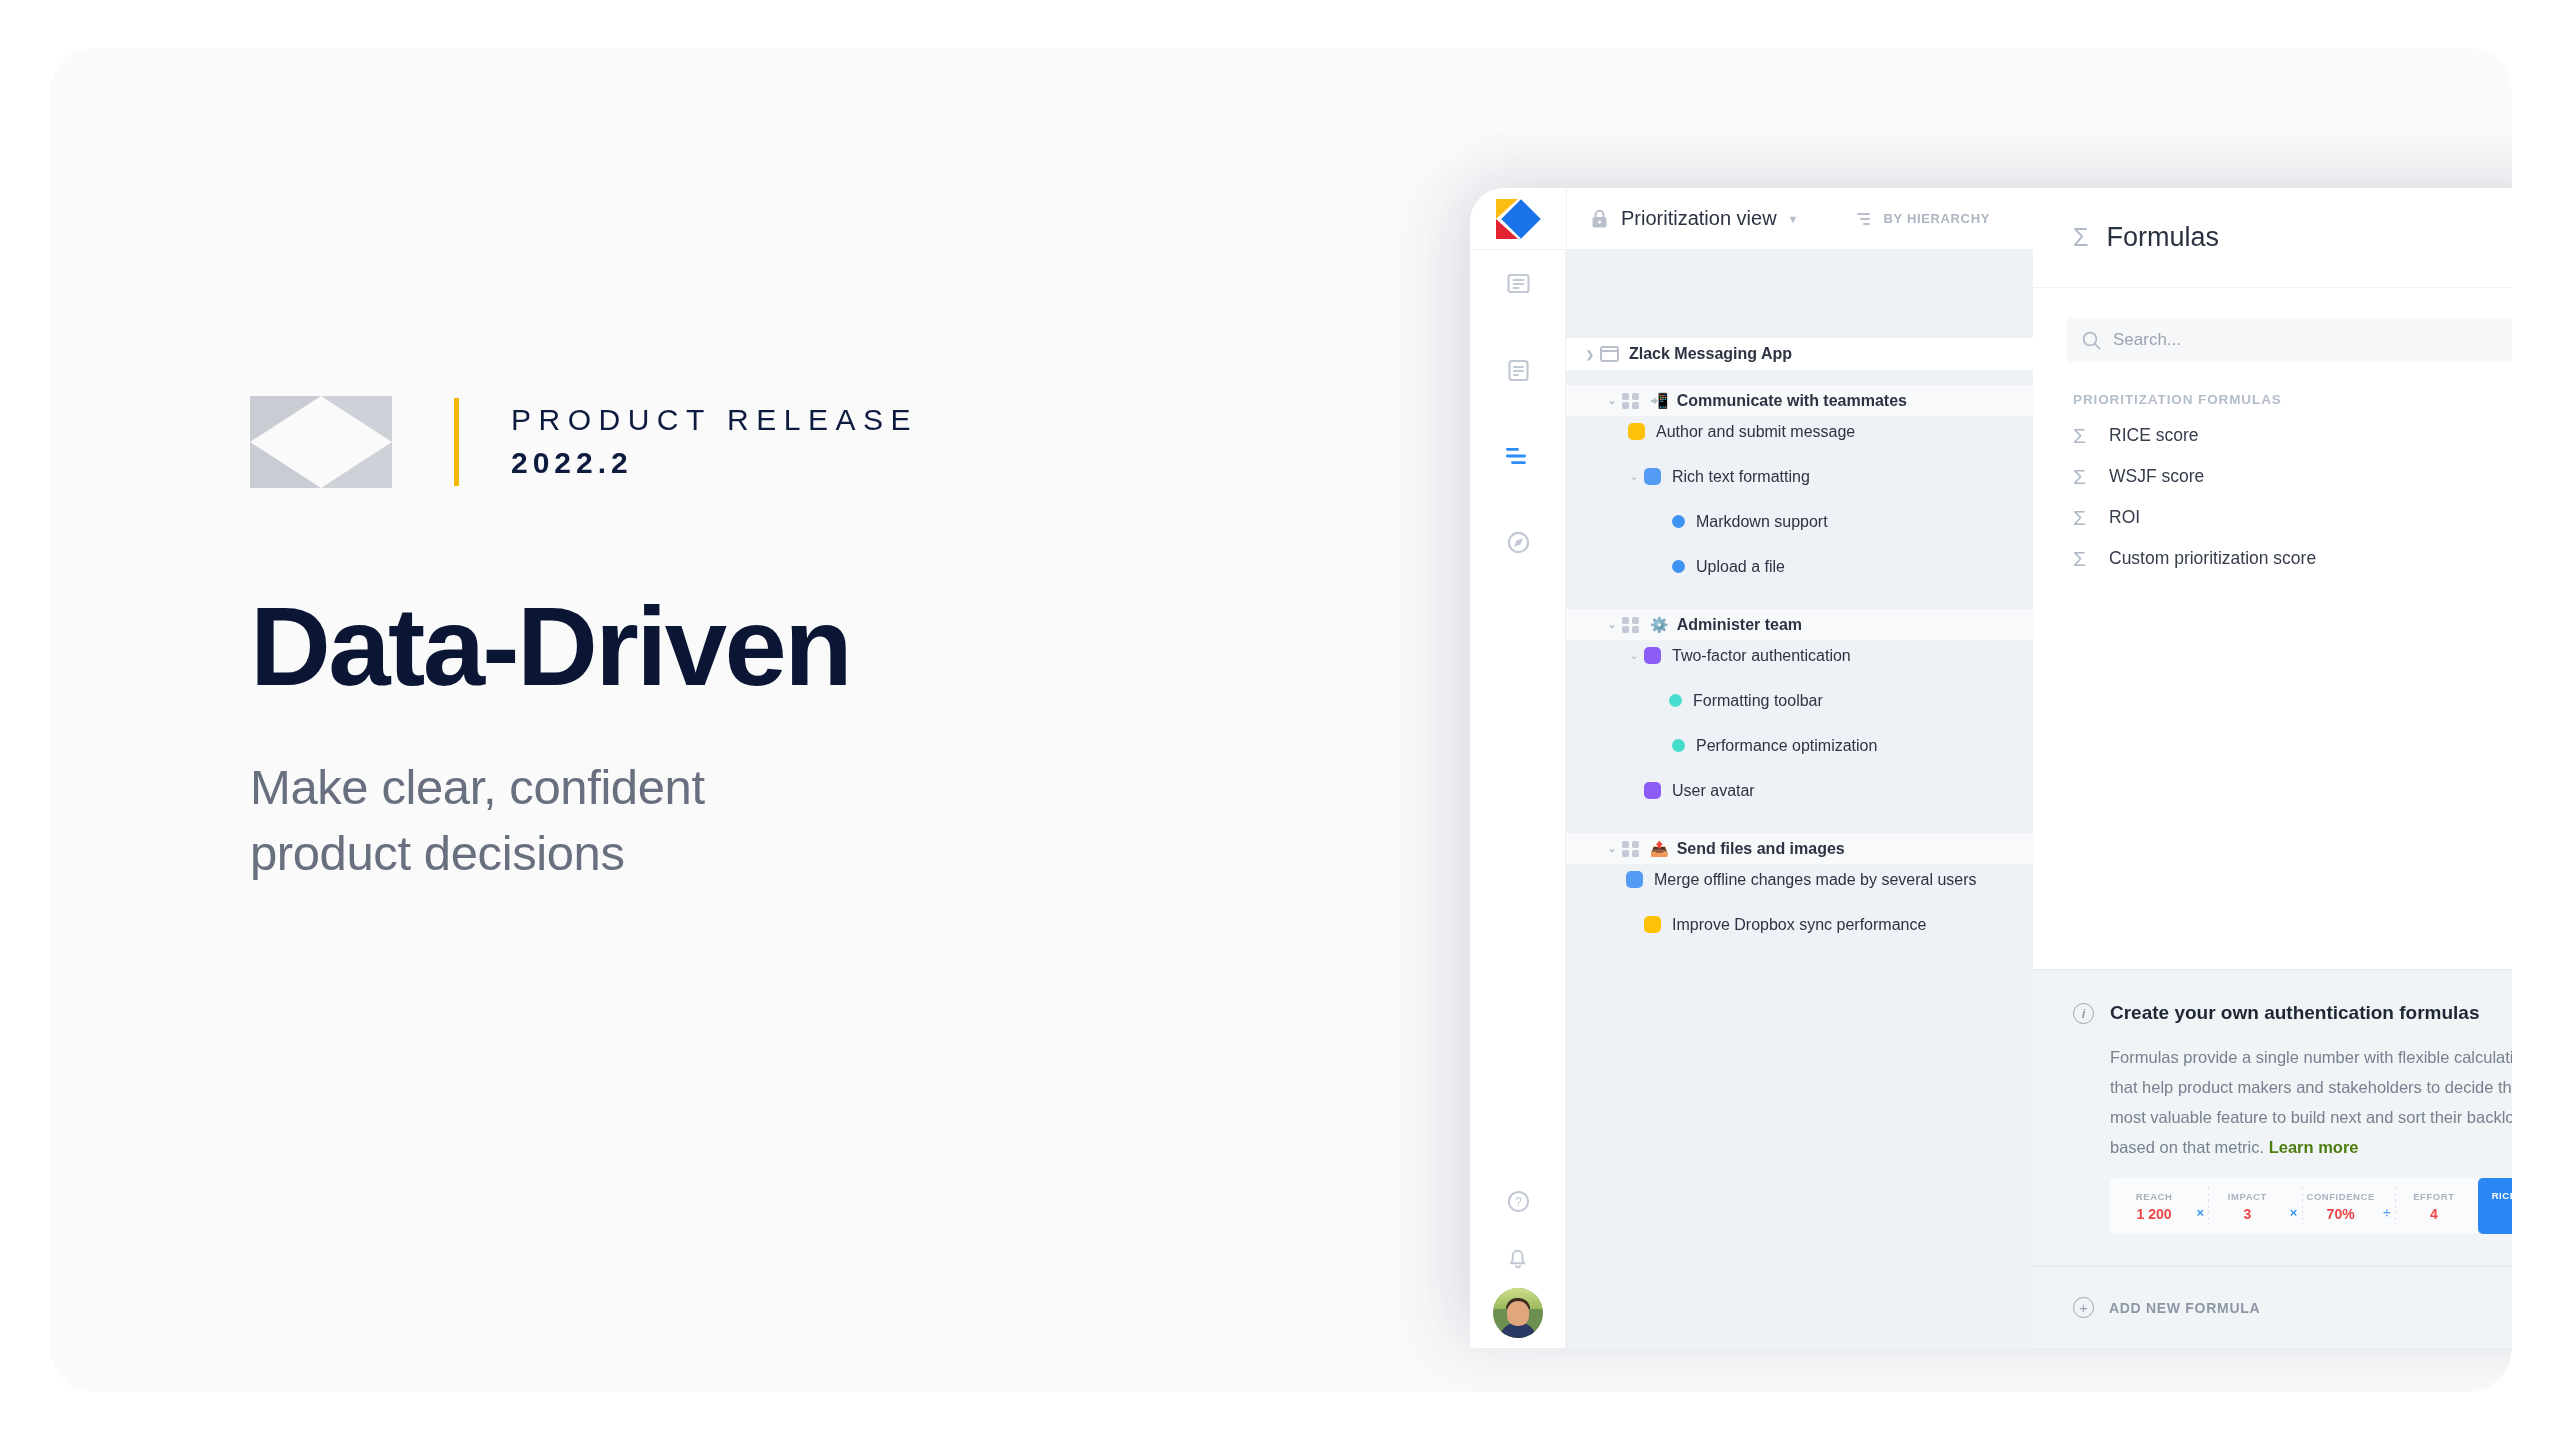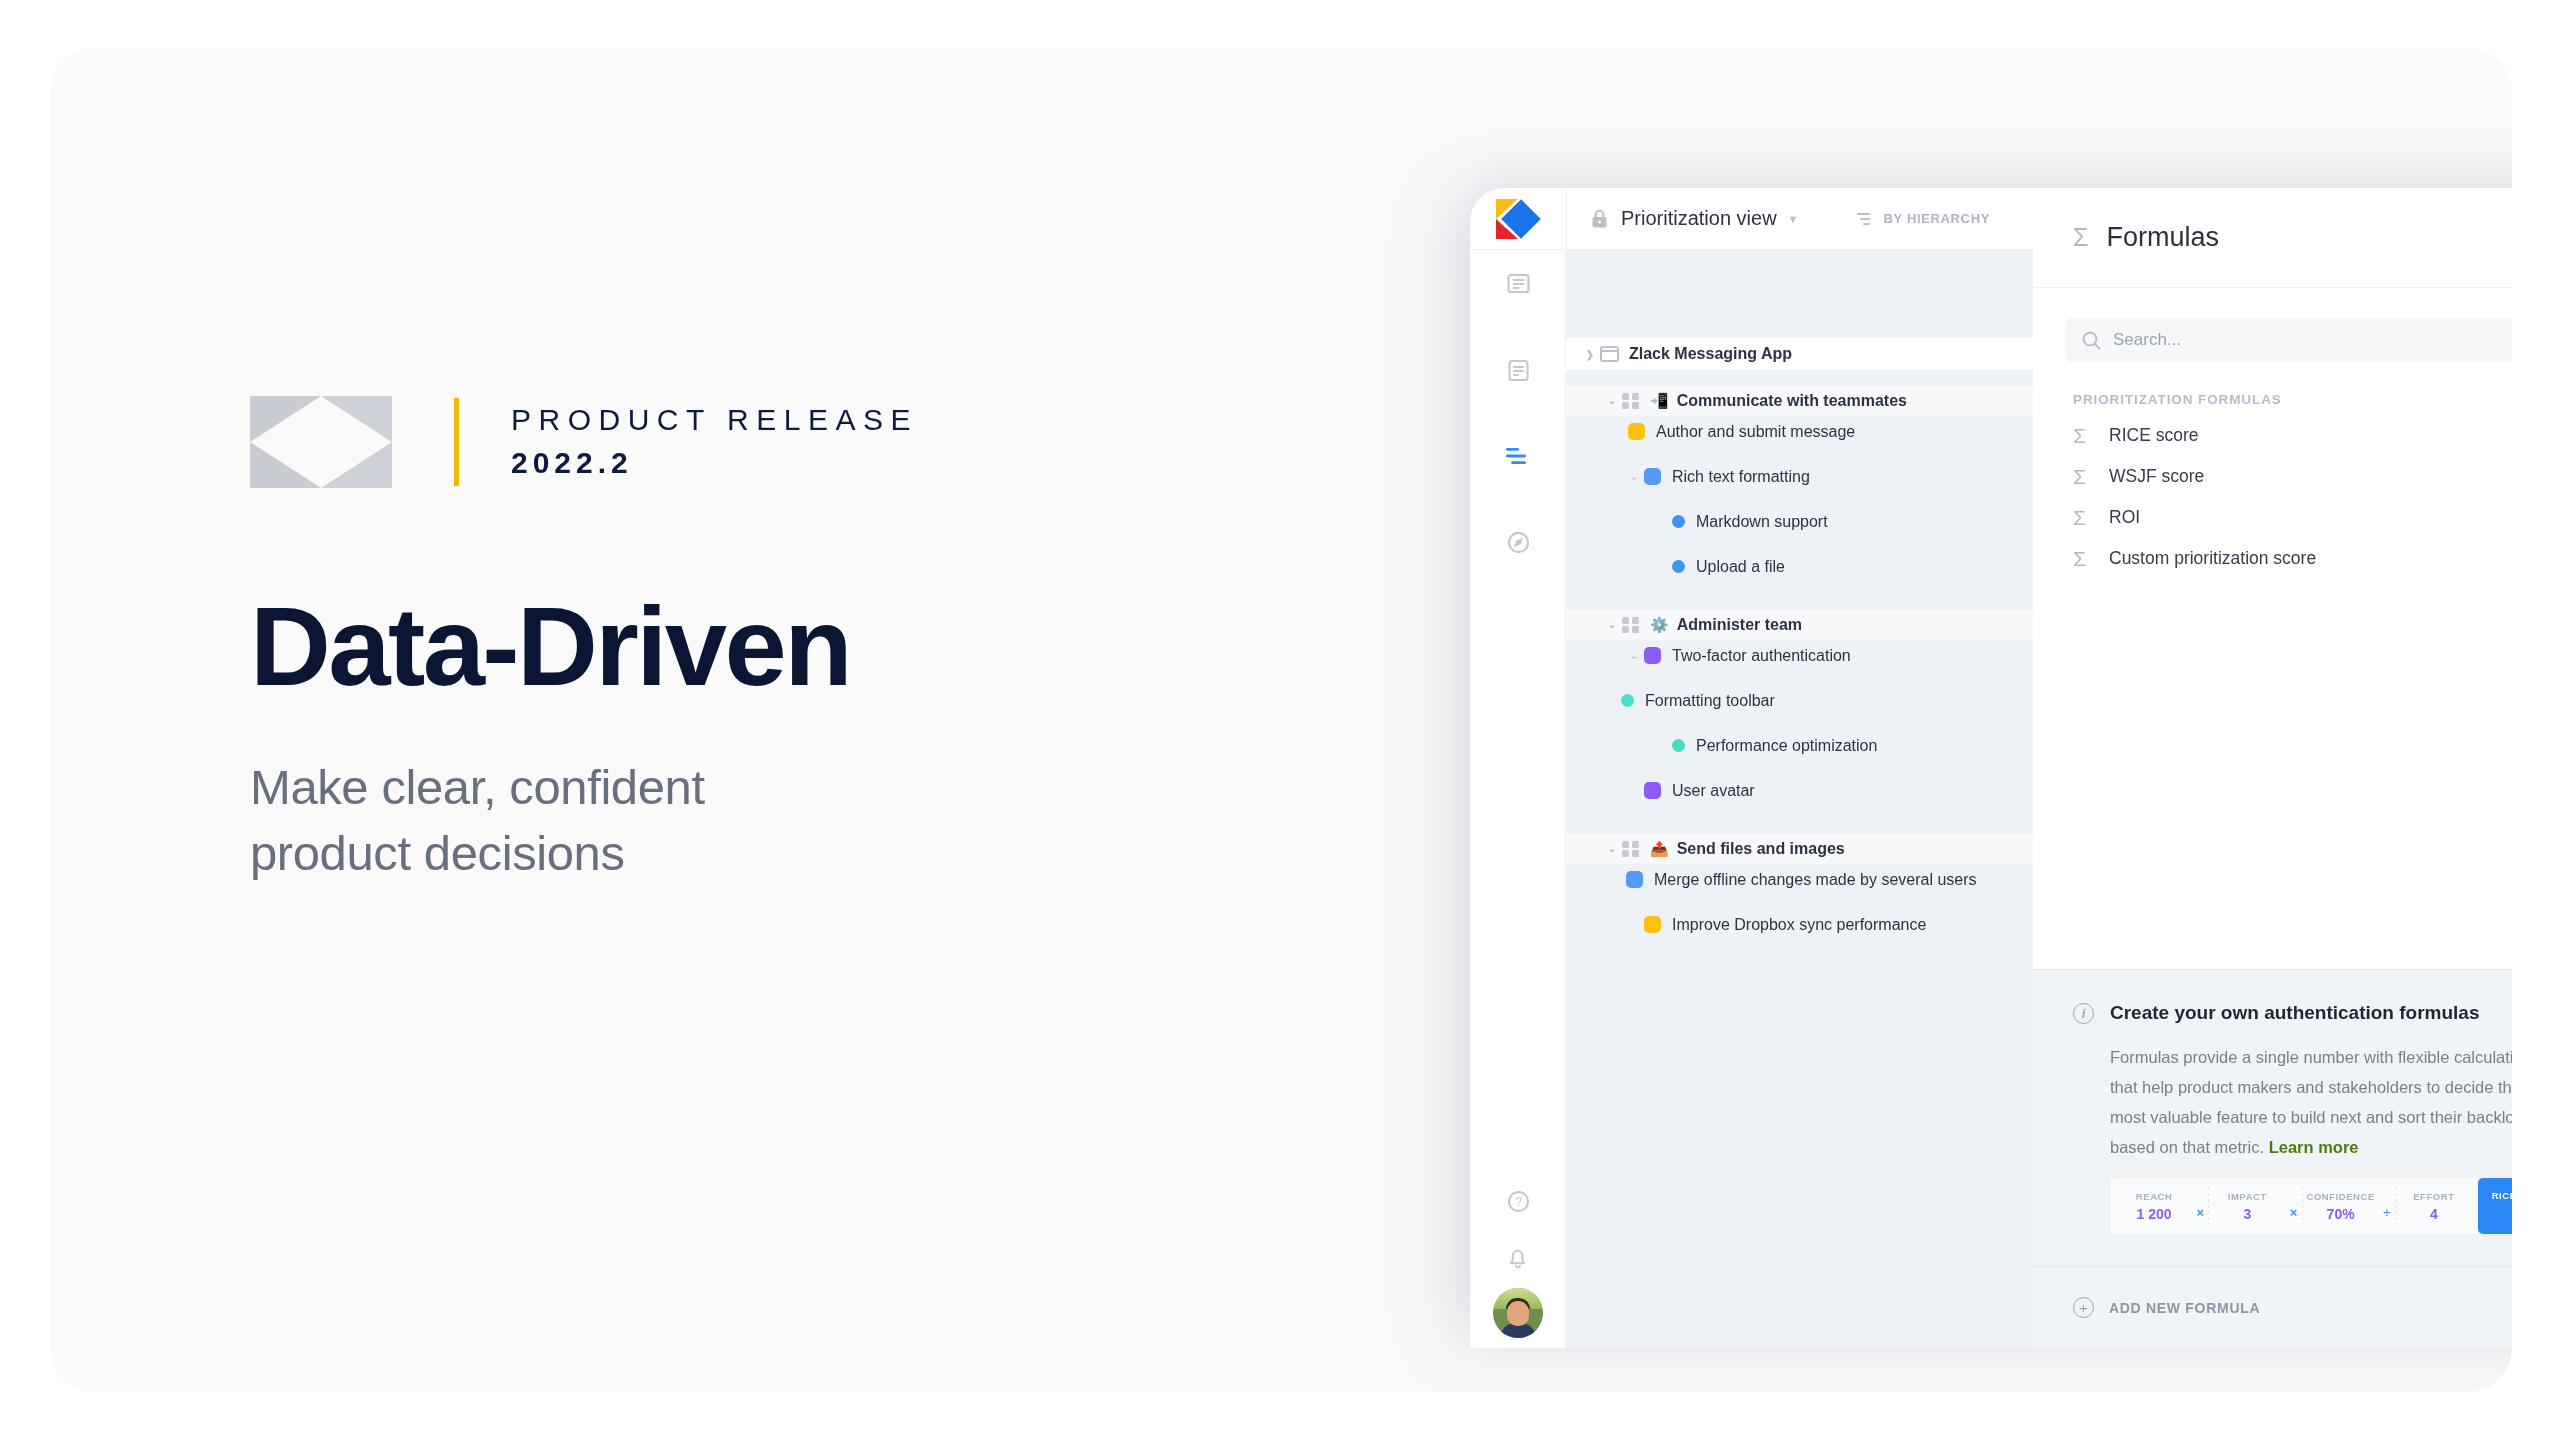--- a/index.html
+++ b/index.html
@@ -286,21 +286,21 @@
   }
   #rice-metrics {
     flex: 1 1 auto; background: #fafbfc; border-radius: 5px 0 0 5px;
     display: flex; align-items: center; padding: 0 6px;
   }
   .metric { flex: 1 1 0; text-align: center; position: relative; }
   .metric .mk {
     font-size: 9.5px; letter-spacing: .55px; font-weight: 700; color: #a9b2bf;
   }
   .metric .mv {
-    font-size: 14px; font-weight: 700; color: #8b5cf6; margin-top: 4px;
+    font-size: 14px; font-weight: 700; color: #ef4444; margin-top: 4px;
   }
   .metric + .op { width: 16px; text-align:center; color:#3d96f0; font-size: 13px; font-weight:700; }
   .vdiv { width:1px; align-self: stretch; margin: 9px 0;
           background: repeating-linear-gradient(to bottom,#dfe4ea 0 3px,transparent 3px 6px); }
   #rice-total {
     width: 92px; background: #2b87f3; border-radius: 5px;
     color: #fff; text-align: center;
     display: flex; flex-direction: column; align-items: center; justify-content: center;
     flex: 0 0 auto;
   }
@@ -538,21 +538,21 @@
             </span>
             <span class="emoji">⚙️</span>
             <span>Administer team</span>
           </div>
           <div class="trow leaf" style="padding-left: 58px;">
             <span class="caret">⌄</span>
             <span class="sq" style="background: rgb(139, 92, 246);"></span>
             <span>Two-factor authentication</span>
           </div>
           <div class="gap" style="height: 14px;"></div>
-          <div class="trow leaf" style="padding-left: 35px;">
+          <div class="trow leaf" style="padding-left: 35px; margin-left: 48px;">
             <span class="caret"></span>
             <span class="dot" style="background: rgb(74, 222, 208);"></span>
             <span>Formatting toolbar</span>
           </div>
           <div class="gap" style="height: 14px;"></div>
           <div class="trow leaf" style="padding-left: 86px; text-align: center;">
             <span class="caret"></span>
             <span class="dot" style="background: rgb(67, 220, 200);"></span>
             <span>Performance optimization</span>
           </div>

